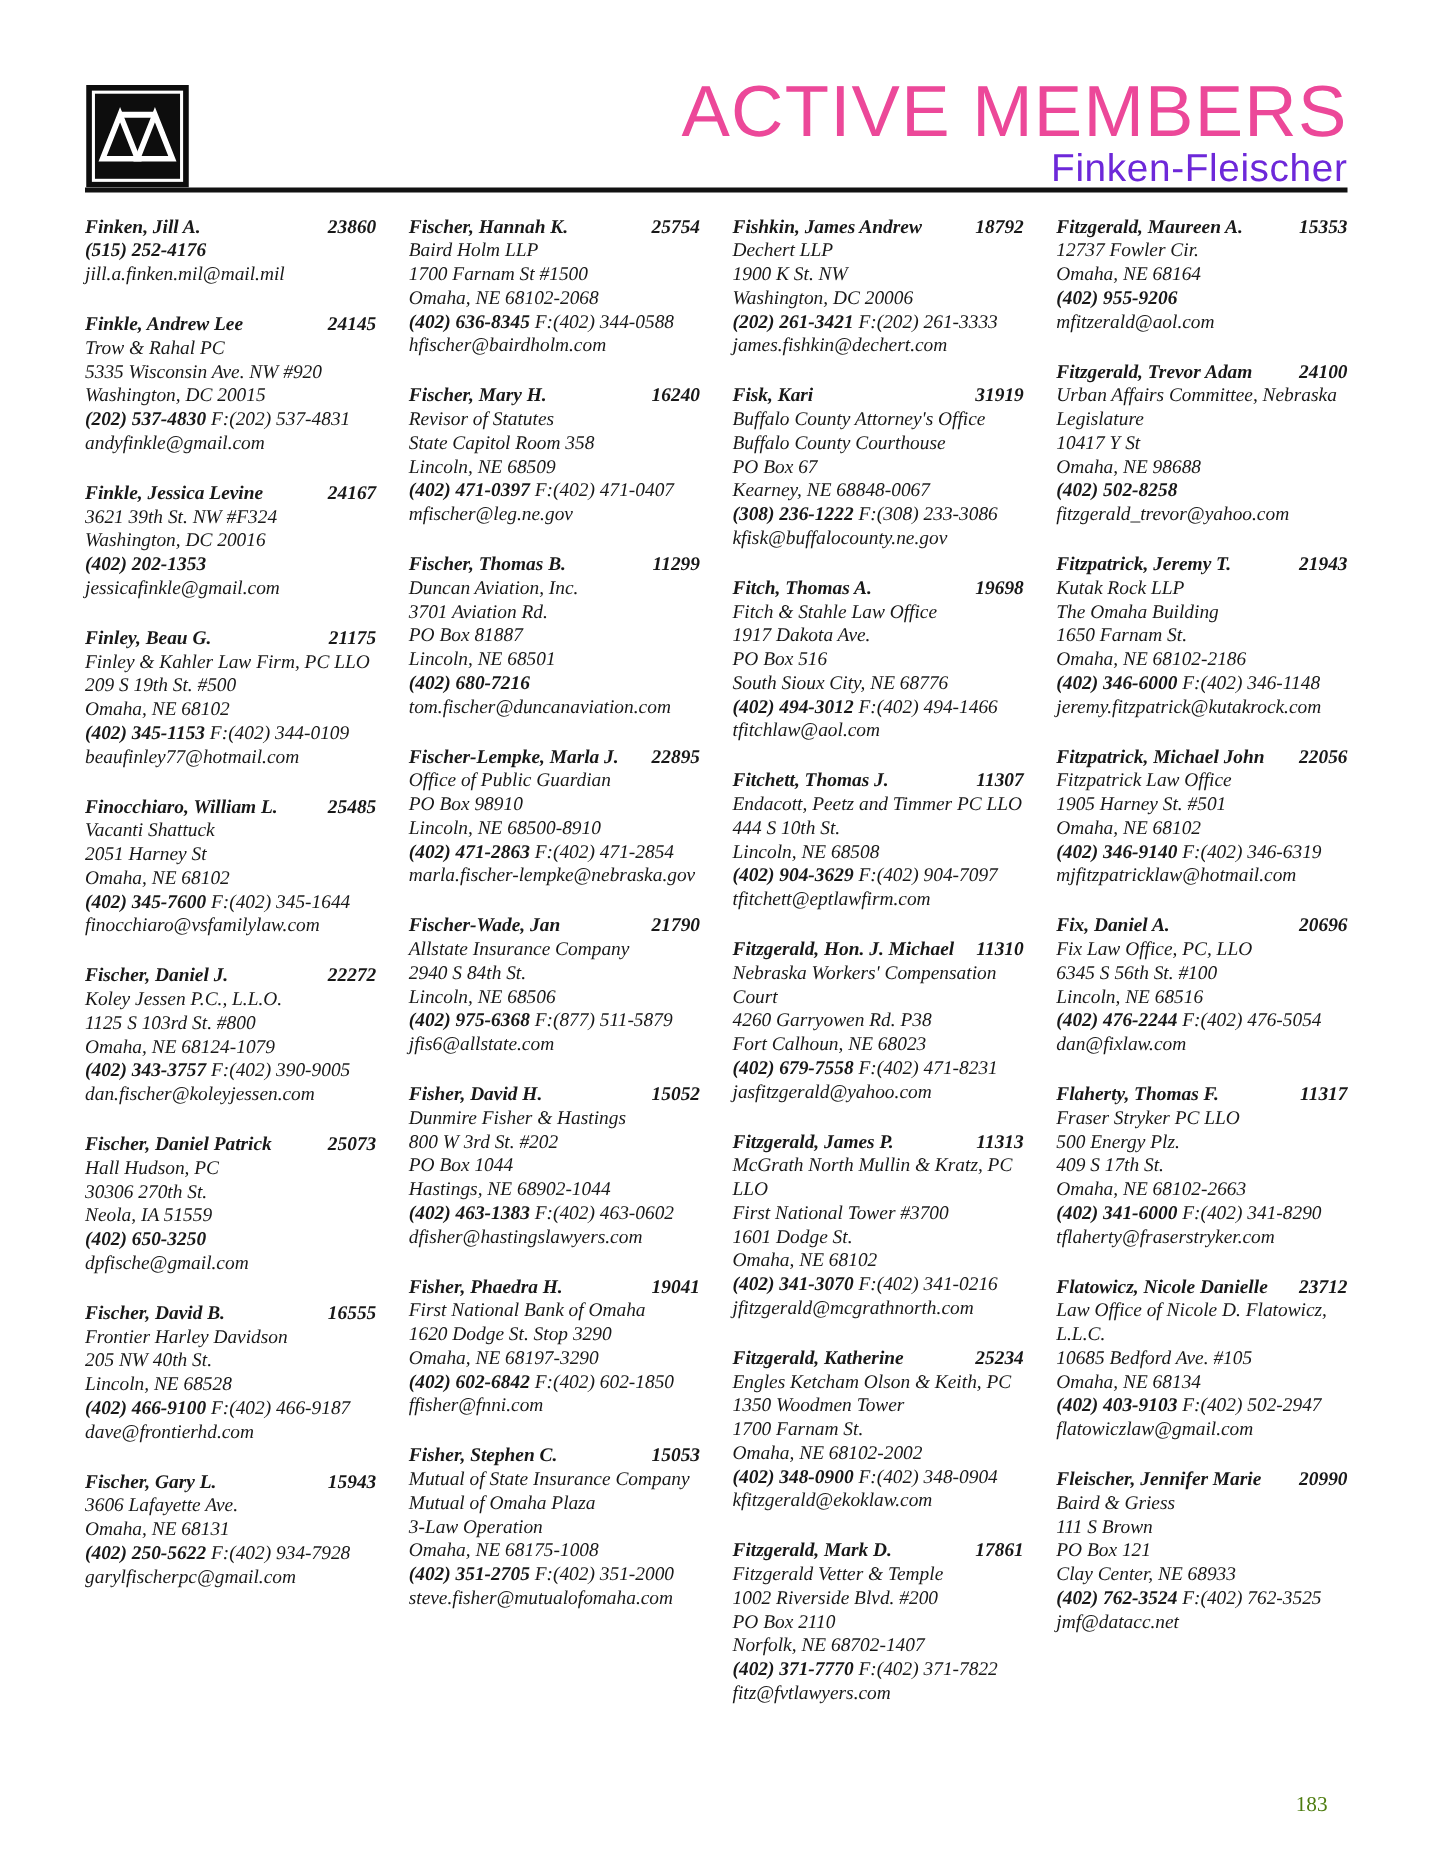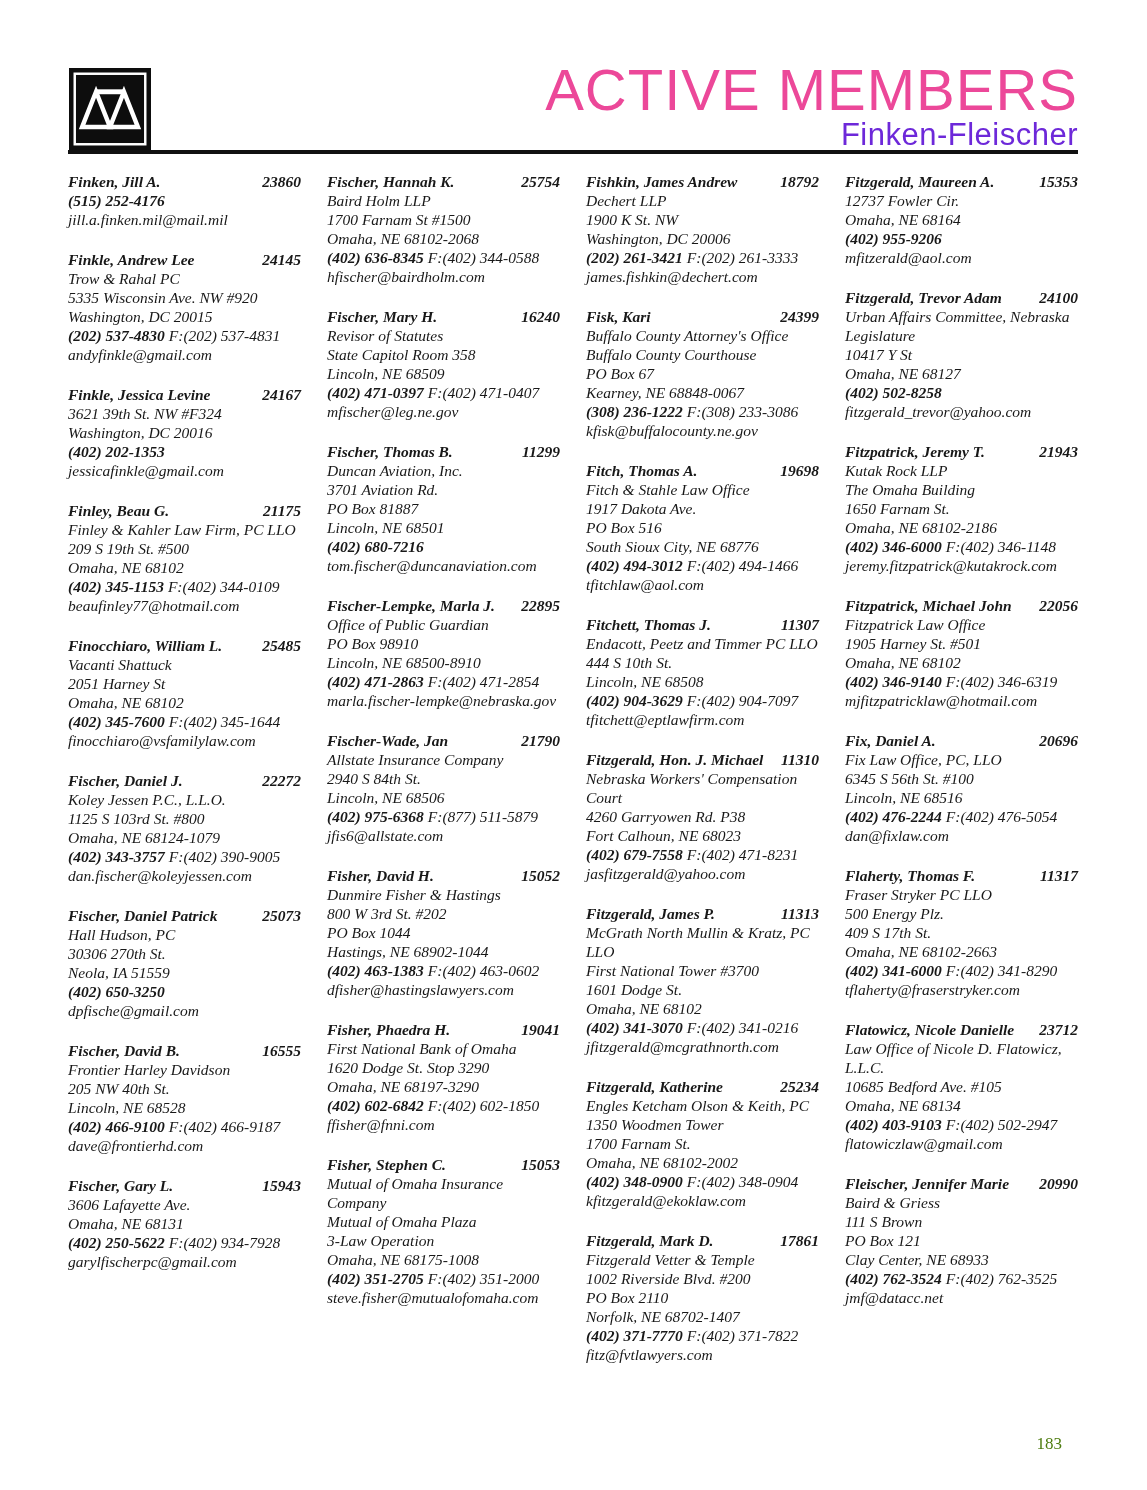--- a/index.html
+++ b/index.html
@@ -374,21 +374,21 @@
     </div>
     <div class="email">ffisher@fnni.com</div>
   </article>
 
   <article class="entry">
     <div class="entry-head">
       <span class="name">Fisher, Stephen C.</span>
       <span class="num">15053</span>
     </div>
     <div class="lines">
-            <div class="line">Mutual of Omaha Insurance Company</div>
+            <div class="line">Mutual of State Insurance Company</div>
             <div class="line">Mutual of Omaha Plaza</div>
             <div class="line">3-Law Operation</div>
             <div class="line">Omaha, NE 68175-1008</div>
           </div>
     <div class="phone-line">
       <span class="phone">(402) 351-2705</span>
       <span class="fax">F:(402) 351-2000</span>
     </div>
     <div class="email">steve.fisher@mutualofomaha.com</div>
   </article>
@@ -407,21 +407,21 @@
     <div class="phone-line">
       <span class="phone">(202) 261-3421</span>
       <span class="fax">F:(202) 261-3333</span>
     </div>
     <div class="email">james.fishkin@dechert.com</div>
   </article>
 
   <article class="entry">
     <div class="entry-head">
       <span class="name">Fisk, Kari</span>
-      <span class="num">24399</span>
+      <span class="num">31919</span>
     </div>
     <div class="lines">
             <div class="line">Buffalo County Attorney's Office</div>
             <div class="line">Buffalo County Courthouse</div>
             <div class="line">PO Box 67</div>
             <div class="line">Kearney, NE 68848-0067</div>
           </div>
     <div class="phone-line">
       <span class="phone">(308) 236-1222</span>
       <span class="fax">F:(308) 233-3086</span>
@@ -553,21 +553,21 @@
   </article>
 
   <article class="entry">
     <div class="entry-head">
       <span class="name">Fitzgerald, Trevor Adam</span>
       <span class="num">24100</span>
     </div>
     <div class="lines">
             <div class="line">Urban Affairs Committee, Nebraska Legislature</div>
             <div class="line">10417 Y St</div>
-            <div class="line">Omaha, NE 68127</div>
+            <div class="line">Omaha, NE 98688</div>
           </div>
     <div class="phone-line">
       <span class="phone">(402) 502-8258</span>
       
     </div>
     <div class="email">fitzgerald_trevor@yahoo.com</div>
   </article>
 
   <article class="entry">
     <div class="entry-head">

